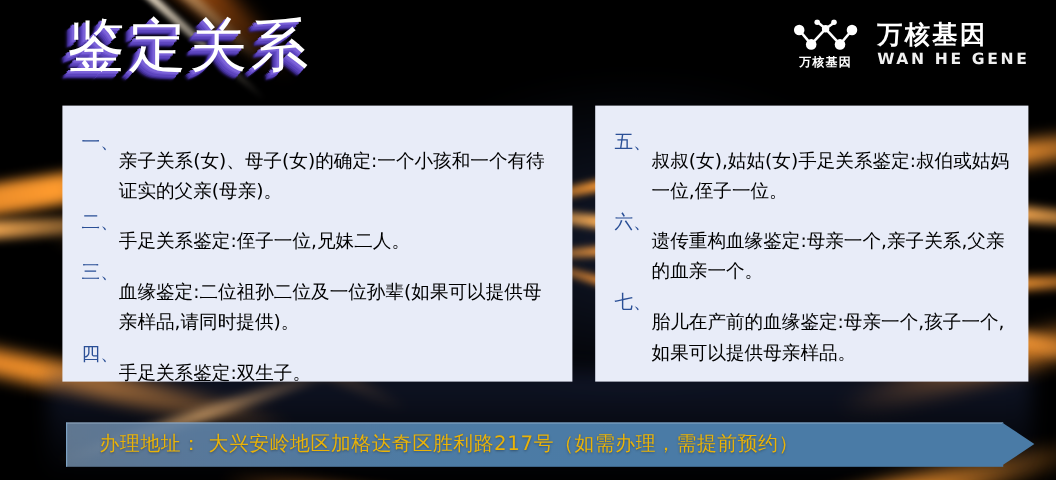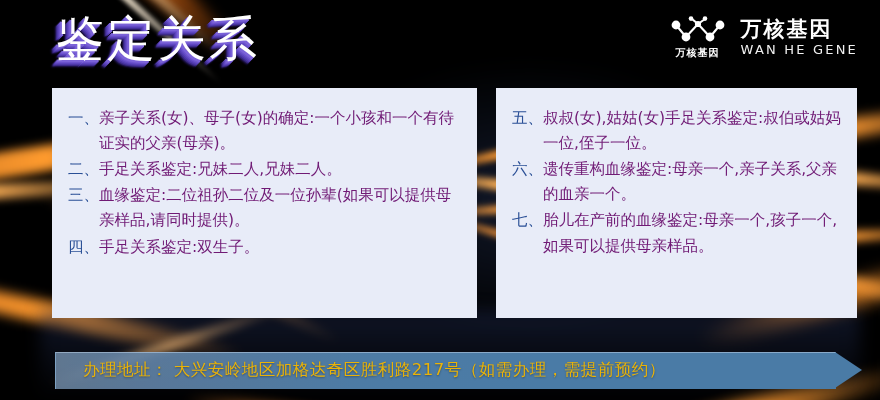--- a/index.html
+++ b/index.html
@@ -235,21 +235,21 @@
   }
   .logo-cn {
     font-size: 21px;
     font-weight: 700;
     color: #ffffff;
     letter-spacing: 2px;
     line-height: 1;
   }
   .logo-en {
     font-size: 13px;
-    font-weight: 400;
+    font-weight: 700;
     color: #f0f0f0;
     letter-spacing: 2.2px;
     line-height: 1;
   }
 
   
   .panels {
     position: absolute;
     left: 0; top: 88px;
     width: 880px; height: 230px;
@@ -280,21 +280,22 @@
     line-height: 1.62;
     margin-bottom: 1px;
   }
   ol.items li .marker {
     flex: 0 0 auto;
     white-space: nowrap;
     color: #2a4f96;
   }
   ol.items li .body {
     flex: 1 1 auto;
-    color: #701a75;
+    color: #000000;
+    margin-top: 16px;
   }
 
   
   .banner {
     position: absolute;
     left: 55px; top: 352px;
     width: 807px; height: 36px;
     z-index: 6;
   }
   .banner-bar {
@@ -396,21 +397,21 @@
   <div class="panels">
 
     <div class="panel panel-left">
       <ol class="items">
         <li>
           <span class="marker">一、</span>
           <span class="body">亲子关系(女)、母子(女)的确定:一个小孩和一个有待证实的父亲(母亲)。</span>
         </li>
         <li>
           <span class="marker">二、</span>
-          <span class="body">手足关系鉴定:兄妹二人,兄妹二人。</span>
+          <span class="body">手足关系鉴定:侄子一位,兄妹二人。</span>
         </li>
         <li>
           <span class="marker">三、</span>
           <span class="body">血缘鉴定:二位祖孙二位及一位孙辈(如果可以提供母亲样品,请同时提供)。</span>
         </li>
         <li>
           <span class="marker">四、</span>
           <span class="body">手足关系鉴定:双生子。</span>
         </li>
       </ol>

